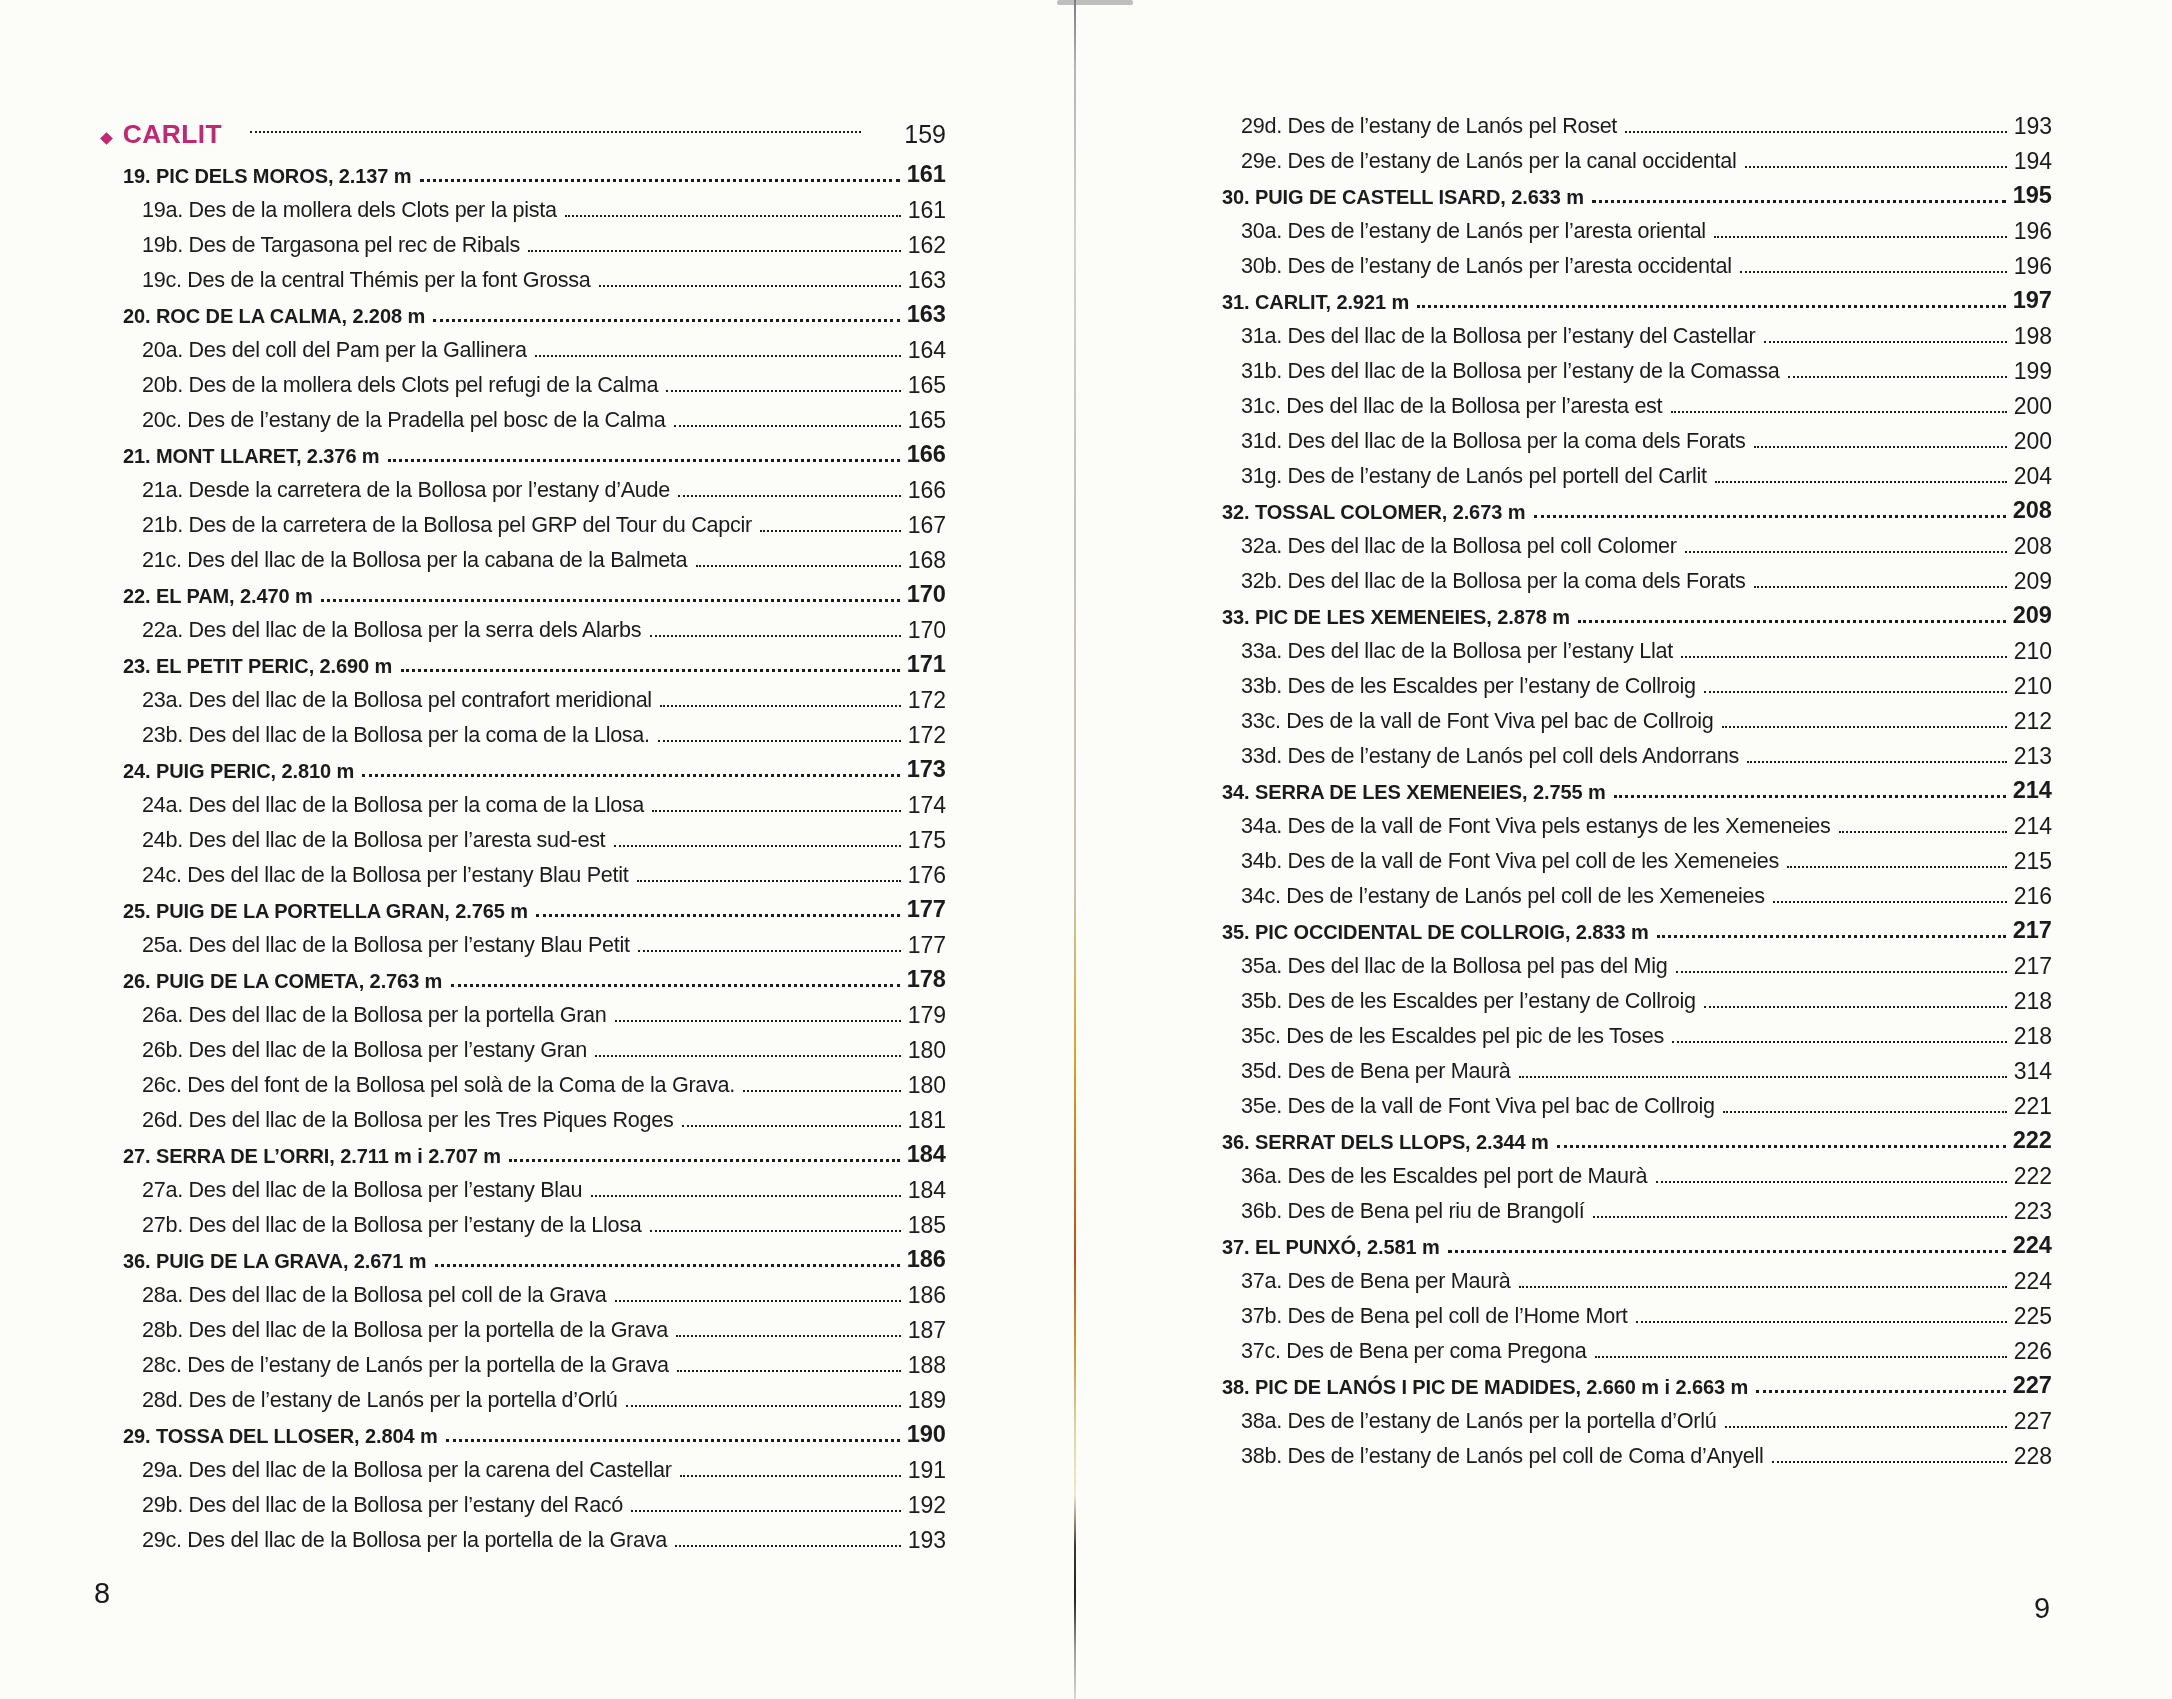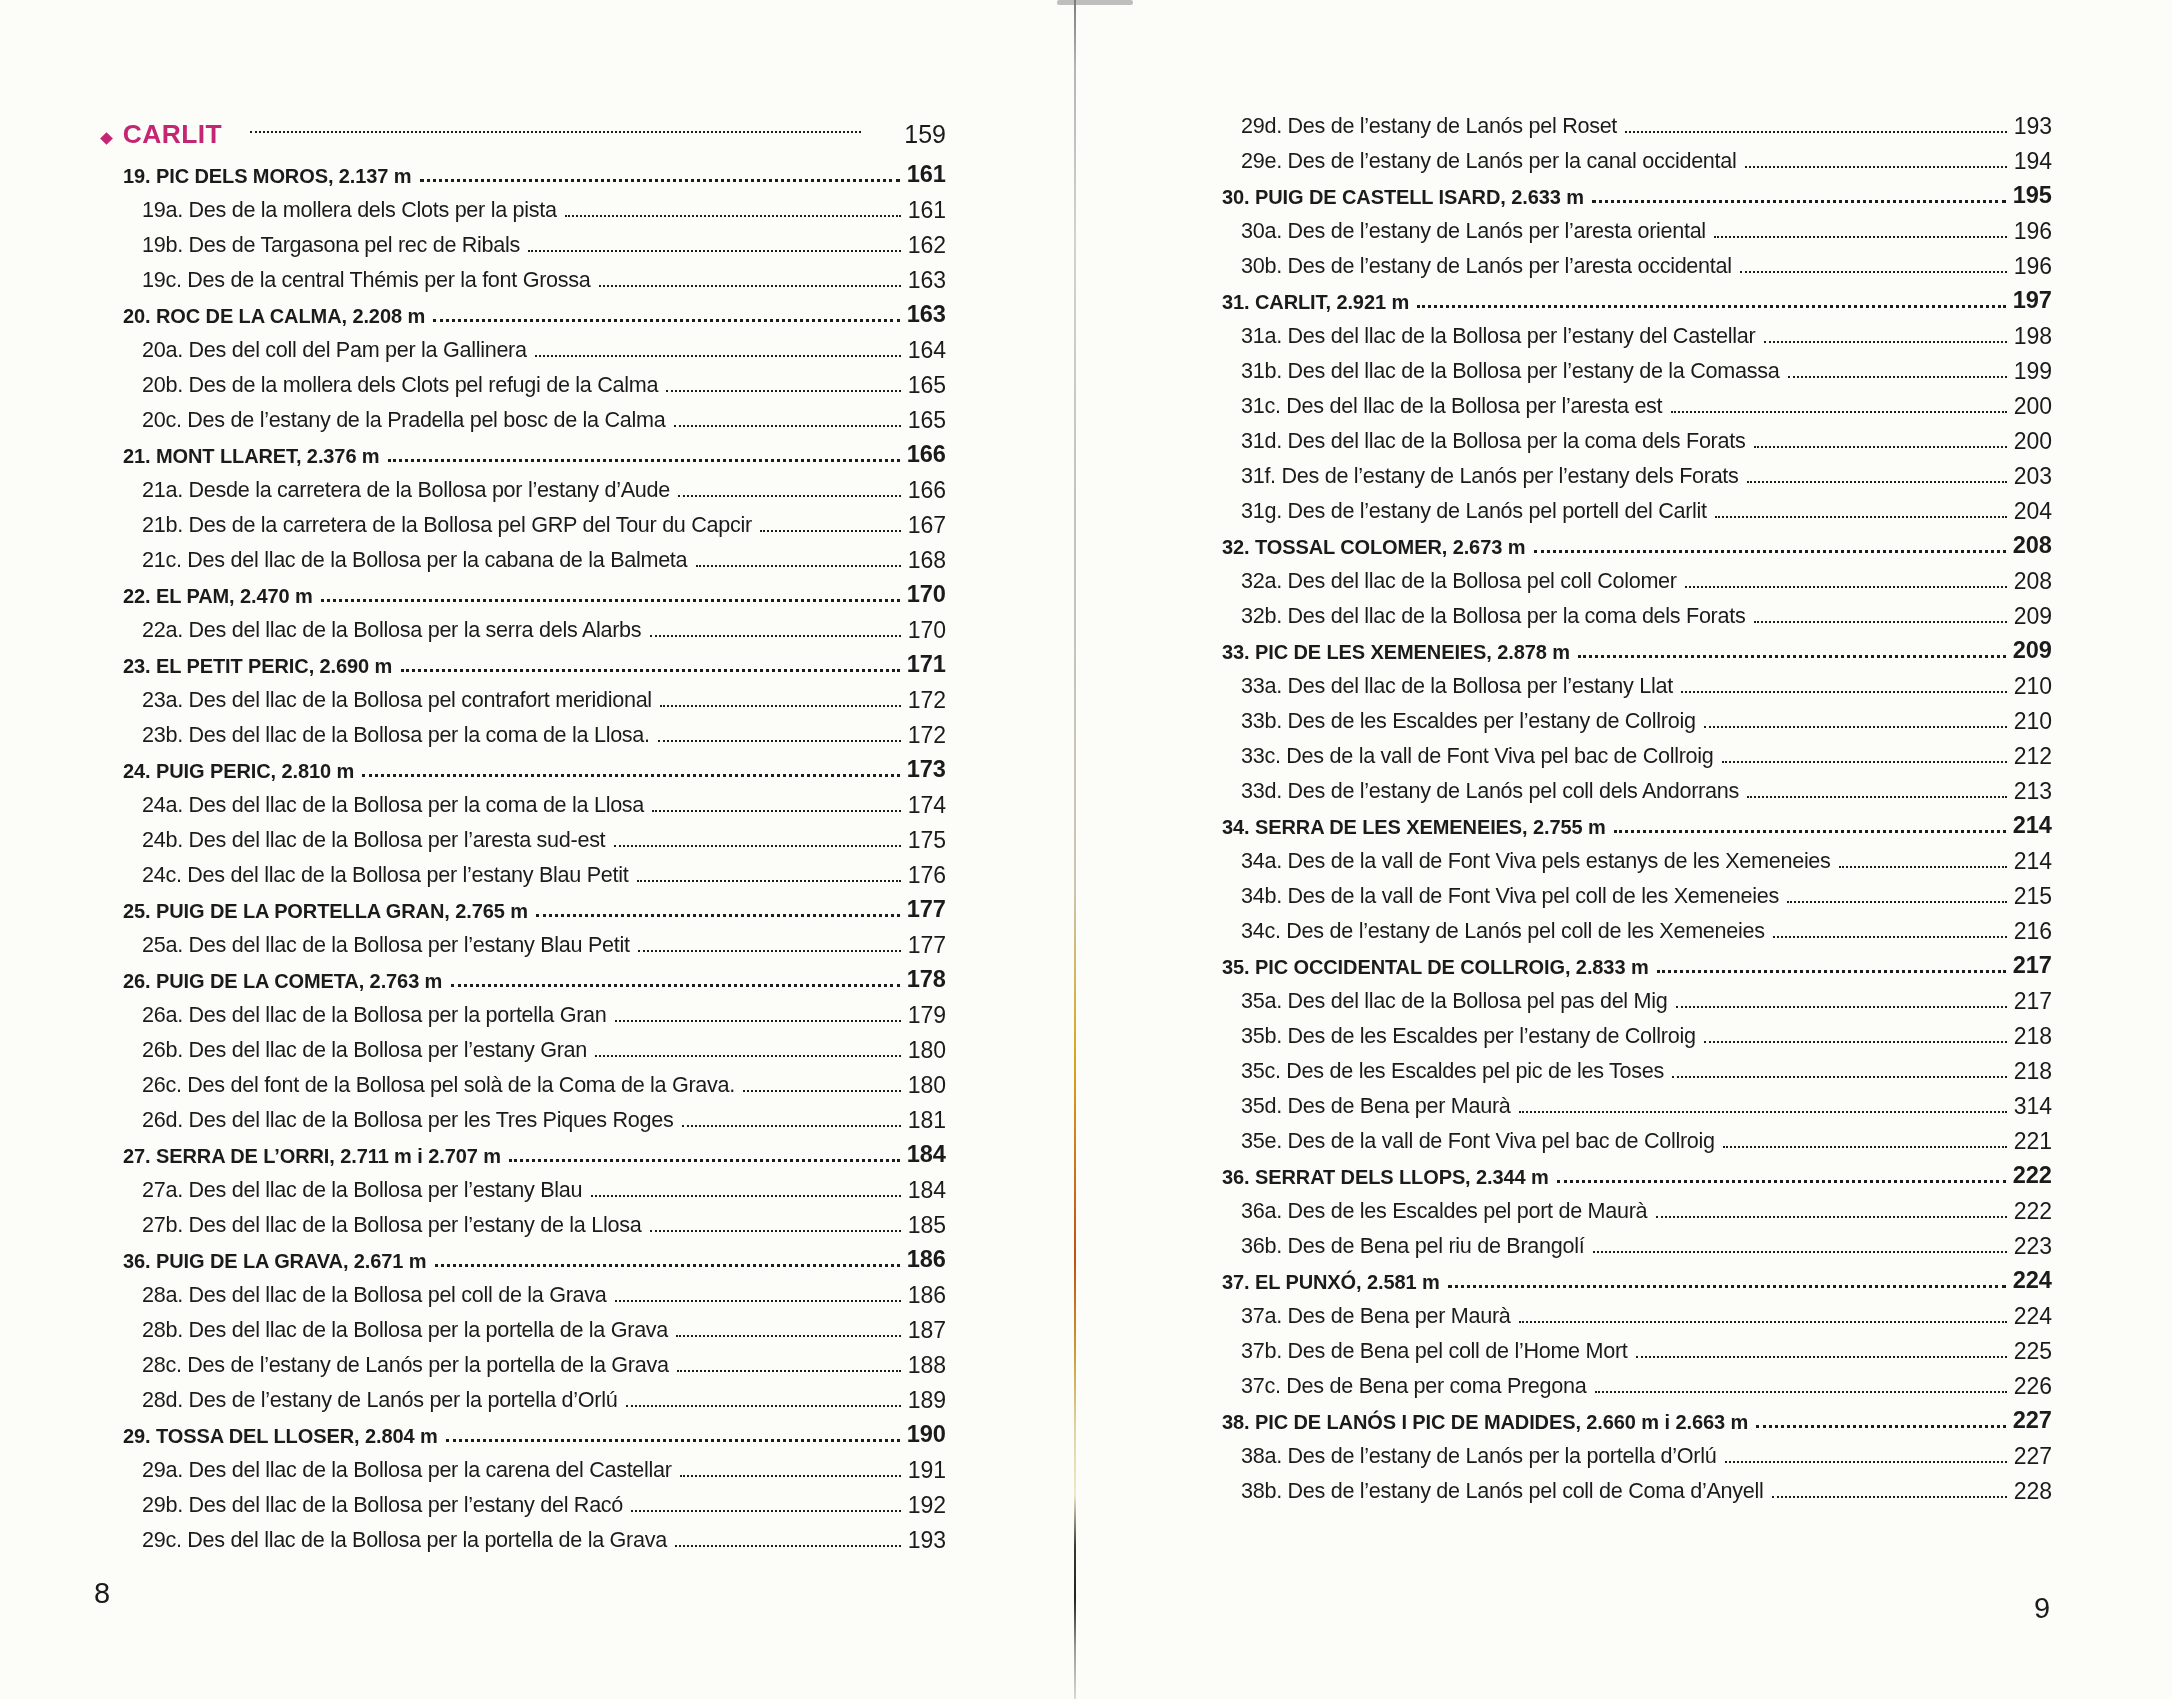--- a/index.html
+++ b/index.html
@@ -300,25 +300,20 @@
       <span class="t">31c. Des del llac de la Bollosa per l’aresta est</span>
       <span class="lead"></span>
       <span class="p">200</span>
     </div>
     <div class="row sub">
       <span class="t">31d. Des del llac de la Bollosa per la coma dels Forats</span>
       <span class="lead"></span>
       <span class="p">200</span>
     </div>
     <div class="row sub">
-      <span class="t">31f. Des de l’estany de Lanós per l’estany dels Forats</span>
-      <span class="lead"></span>
-      <span class="p">203</span>
-    </div>
-    <div class="row sub">
       <span class="t">31g. Des de l’estany de Lanós pel portell del Carlit</span>
       <span class="lead"></span>
       <span class="p">204</span>
     </div>
     <div class="row head">
       <span class="t">32. TOSSAL COLOMER, 2.673 m</span>
       <span class="lead"></span>
       <span class="p">208</span>
     </div>
     <div class="row sub">

